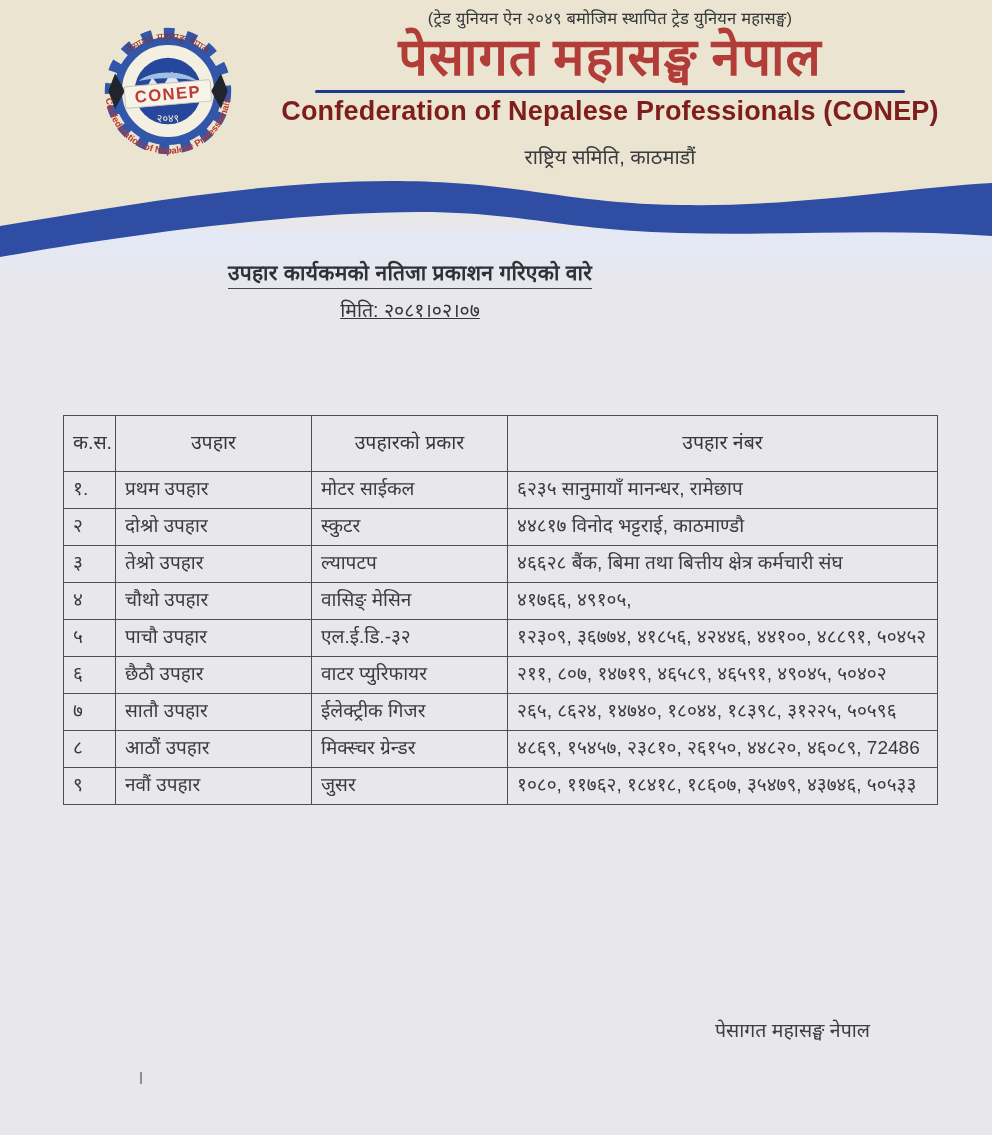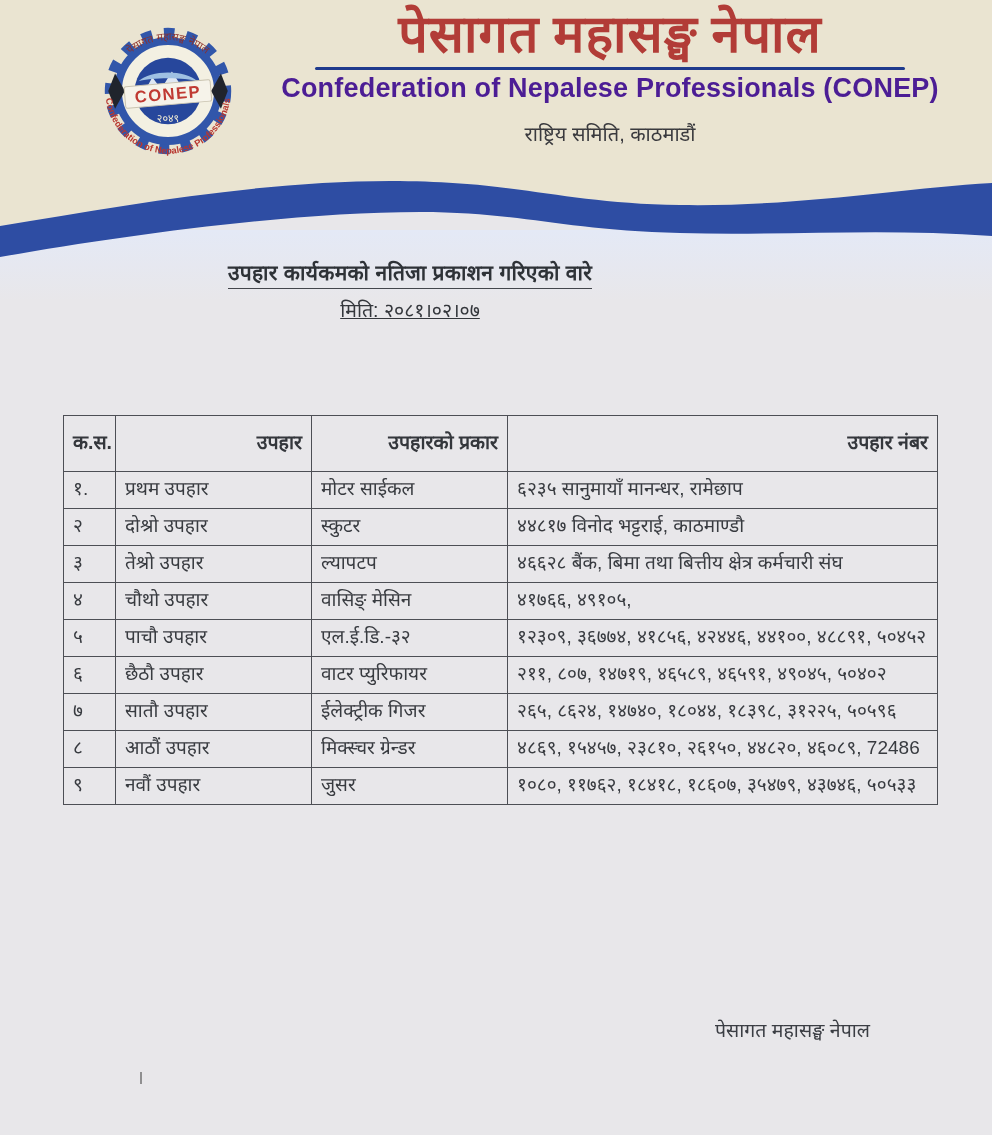--- a/index.html
+++ b/index.html
@@ -15,21 +15,21 @@
   .letterhead{position:absolute;left:0;top:0;width:992px;height:185px;z-index:2;}
   .logo-wrap{position:absolute;left:70px;top:8px;width:196px;height:170px;}
   .head-text{position:absolute;left:230px;top:6px;width:760px;text-align:center;}
   .tagline{font-size:16.5px;color:#35363a;letter-spacing:.2px;}
   .nep-title{
     margin-top:2px;font-size:52px;line-height:1.05;font-weight:700;
     color:#b23c37;letter-spacing:1px;
     font-family:"Liberation Serif","DejaVu Serif",serif;
   }
   .blue-rule{width:590px;height:3px;background:#1f3a8d;margin:4px auto 3px auto;border-radius:2px;}
-  .eng-title{font-size:27px;font-weight:700;color:#4c1d95;letter-spacing:.2px;}
+  .eng-title{font-size:27px;font-weight:700;color:#7f1d1d;letter-spacing:.2px;}
   .subtitle{margin-top:16px;font-size:20px;color:#3a3a3e;}
   
   .notice{position:absolute;left:0;top:258px;width:820px;z-index:2;}
   .subject-row{text-align:center;}
   .subject{
     display:inline-block;font-size:21px;font-weight:600;color:#2e3237;
     border-bottom:1.6px solid #43464c;padding-bottom:2px;letter-spacing:.3px;
   }
   .date-line{text-align:center;font-size:19.5px;color:#34373c;margin-top:7px;text-decoration:underline;}
   .body-par{
@@ -39,21 +39,21 @@
   
   table.results{
     position:absolute;left:63px;top:415px;width:874px;z-index:2;
     border-collapse:collapse;table-layout:fixed;
     font-size:19px;color:#383b40;
   }
   table.results th,table.results td{
     border:1.2px solid #4d4f55;vertical-align:top;
     padding:4px 9px 5px 9px;line-height:1.42;overflow:hidden;
   }
-  table.results th{height:46px;font-weight:700;text-align:right;vertical-align:middle;font-size:19.5px;color:#34373c;}
+  table.results th{height:46px;font-weight:400;text-align:center;vertical-align:middle;font-size:19.5px;color:#34373c;}
   td.c-sn{text-align:left;padding-left:12px;}
   col.w1{width:52px;}col.w2{width:196px;}col.w3{width:196px;}col.w4{width:430px;}
   
   .signature{position:absolute;left:715px;top:1012px;width:230px;z-index:2;
     font-size:19.5px;color:#3b3e44;line-height:1.85;}
   .stray-mark{position:absolute;left:140px;top:1072px;width:2px;height:12px;background:#6a6a6a;opacity:.7;z-index:2;}
 </style>
 </head>
 <body>
 
@@ -105,20 +105,21 @@
           <textPath href="#arcTop" startOffset="50%" text-anchor="middle">पेसागत महासङ्घ नेपाल</textPath>
         </text>
 
         <text font-size="9.5" font-weight="bold" fill="#b8372f" font-family="Liberation Sans, DejaVu Sans, sans-serif">
           <textPath href="#arcBot" startOffset="50%" text-anchor="middle">Confederation of Nepalese Professionals</textPath>
         </text>
       </svg>
     </div>
 
     <div class="head-text">
+      <div class="tagline">(ट्रेड युनियन ऐन २०४९ बमोजिम स्थापित ट्रेड युनियन महासङ्घ)</div>
       <div class="nep-title">पेसागत महासङ्घ नेपाल</div>
       <div class="blue-rule"></div>
       <div class="eng-title">Confederation of Nepalese Professionals (CONEP)</div>
       <div class="subtitle">राष्ट्रिय समिति, काठमाडौं</div>
     </div>
   </div>
 
   <div class="notice">
     <div class="subject-row">
       <span class="subject">उपहार कार्यकमको नतिजा प्रकाशन गरिएको वारे</span>

